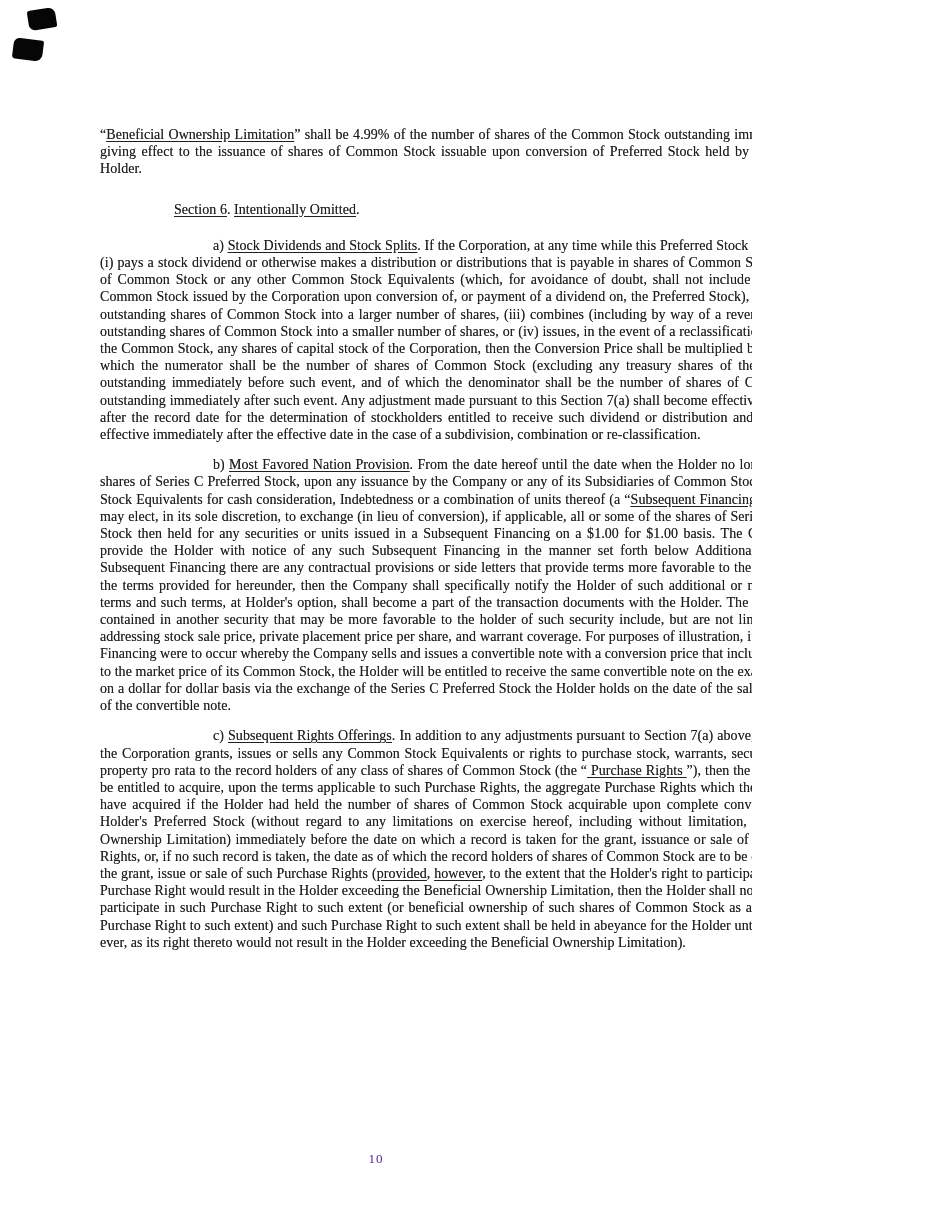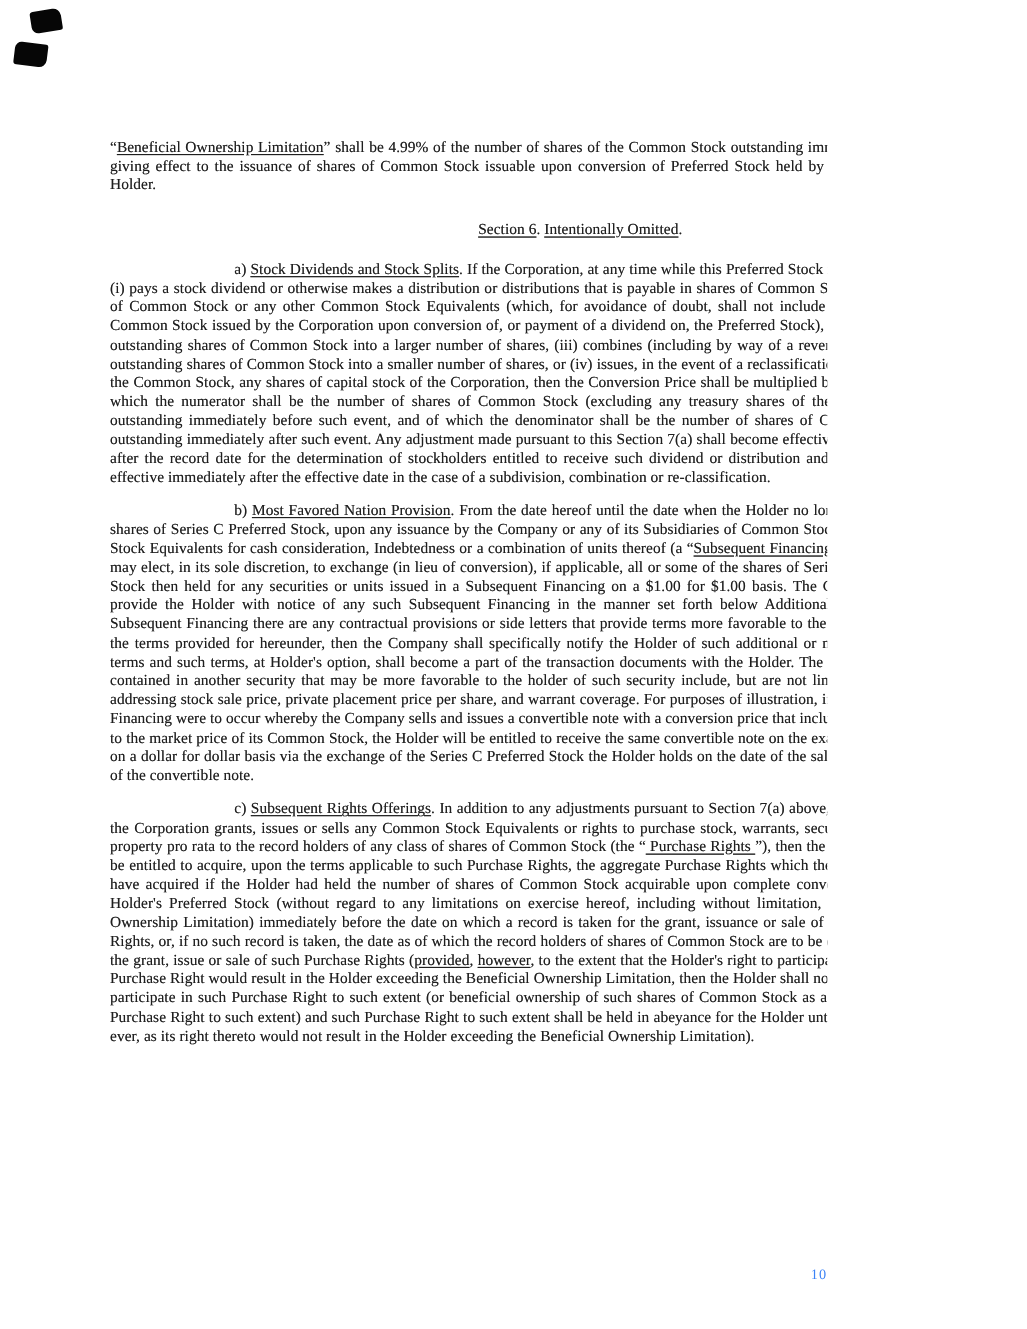--- a/index.html
+++ b/index.html
@@ -24,32 +24,32 @@
   }
   p.para {
     margin: 0 0 18px 0;
     font-size: 14px;
     line-height: 17.2px;
     text-align: justify;
     letter-spacing: 0.05px;
     text-shadow: 0 0 0.45px rgba(20,20,20,0.6);
   }
   p.intro   { margin-bottom: 23px; }
-  p.section { margin-left: 120px; text-align: center; margin-bottom: 19px; }
+  p.section { margin-left: 74px; text-align: left; margin-bottom: 19px; }
   p.indent  { text-indent: 113px; margin-bottom: 13px; }
   .u { text-decoration: underline; text-underline-offset: 2px; }
   .page-number {
     position: absolute;
     top: 1151px;
     left: 0;
     width: 100%;
-    text-align: right;
+    text-align: center;
     font-size: 13px;
     letter-spacing: 1px;
-    color: #3b82f6;
+    color: #4c1d95;
   }
   .ink-mark {
     position: absolute;
     background: #060606;
   }
   .ink-mark-1 {
     left: 28px; top: 9px; width: 28px; height: 20px;
     transform: rotate(-9deg);
     border-radius: 3px 7px 2px 6px;
   }

